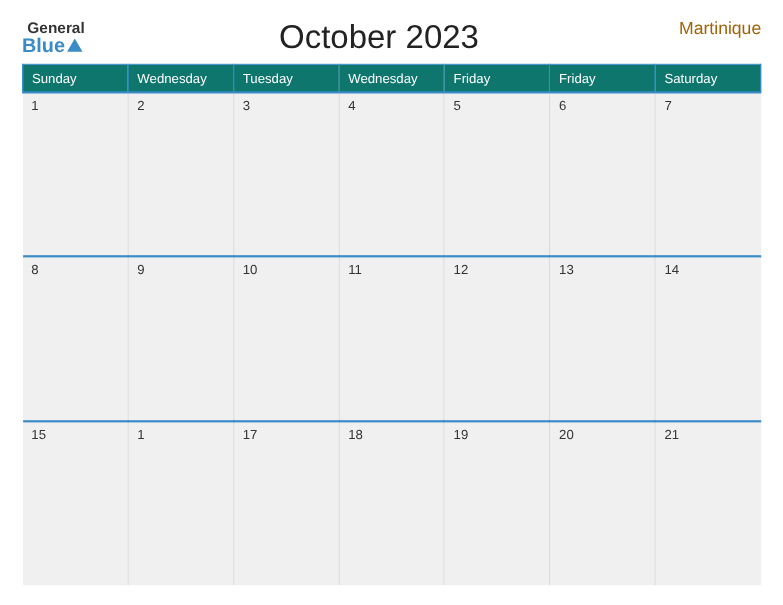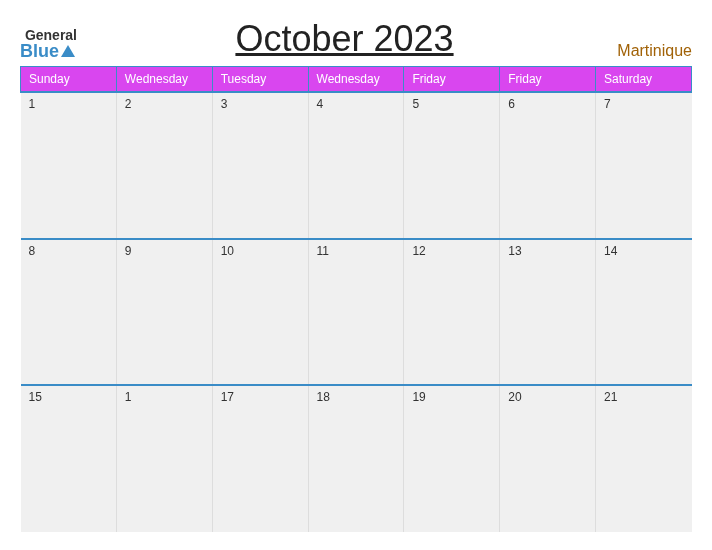--- a/index.html
+++ b/index.html
@@ -7,21 +7,21 @@
       width: 712px;
       height: 550px;
       background: #fff;
       font-family: Arial, sans-serif;
       display: flex;
       flex-direction: column;
       padding: 18px 20px 18px 20px;
     }
     .top-bar {
       display: flex;
-      align-items: flex-end;
+      align-items: flex-start;
       justify-content: space-between;
       margin-bottom: 6px;
     }
     .logo {
       display: flex;
       align-items: center;
       font-size: 13px;
     }
     .logo-text-general {
       font-size: 14px;
@@ -37,40 +37,39 @@
     }
     .logo-triangle {
       width: 0;
       height: 0;
       border-left: 7px solid transparent;
       border-right: 7px solid transparent;
       border-bottom: 12px solid #3a8cc7;
       margin: 0 2px;
     }
     .month-title {
-      font-size: 36px;
+      font-size: 30px;
       font-weight: normal;
       color: #222;
       text-align: center;
       flex: 1;
-      text-decoration: underline;
     }
     .location {
       font-size: 16px;
       color: #a16207;
       min-width: 80px;
       text-align: right;
     }
     .calendar {
       width: 100%;
       border-collapse: collapse;
       flex: 1;
     }
     .calendar thead tr {
-      background-color: #d946ef;
+      background-color: #0f766e;
     }
     .calendar thead th {
       color: #fff;
       font-size: 12px;
       font-weight: normal;
       padding: 5px 8px;
       text-align: left;
       border: 1px solid #3a8cc7;
     }
     .calendar tbody tr {

